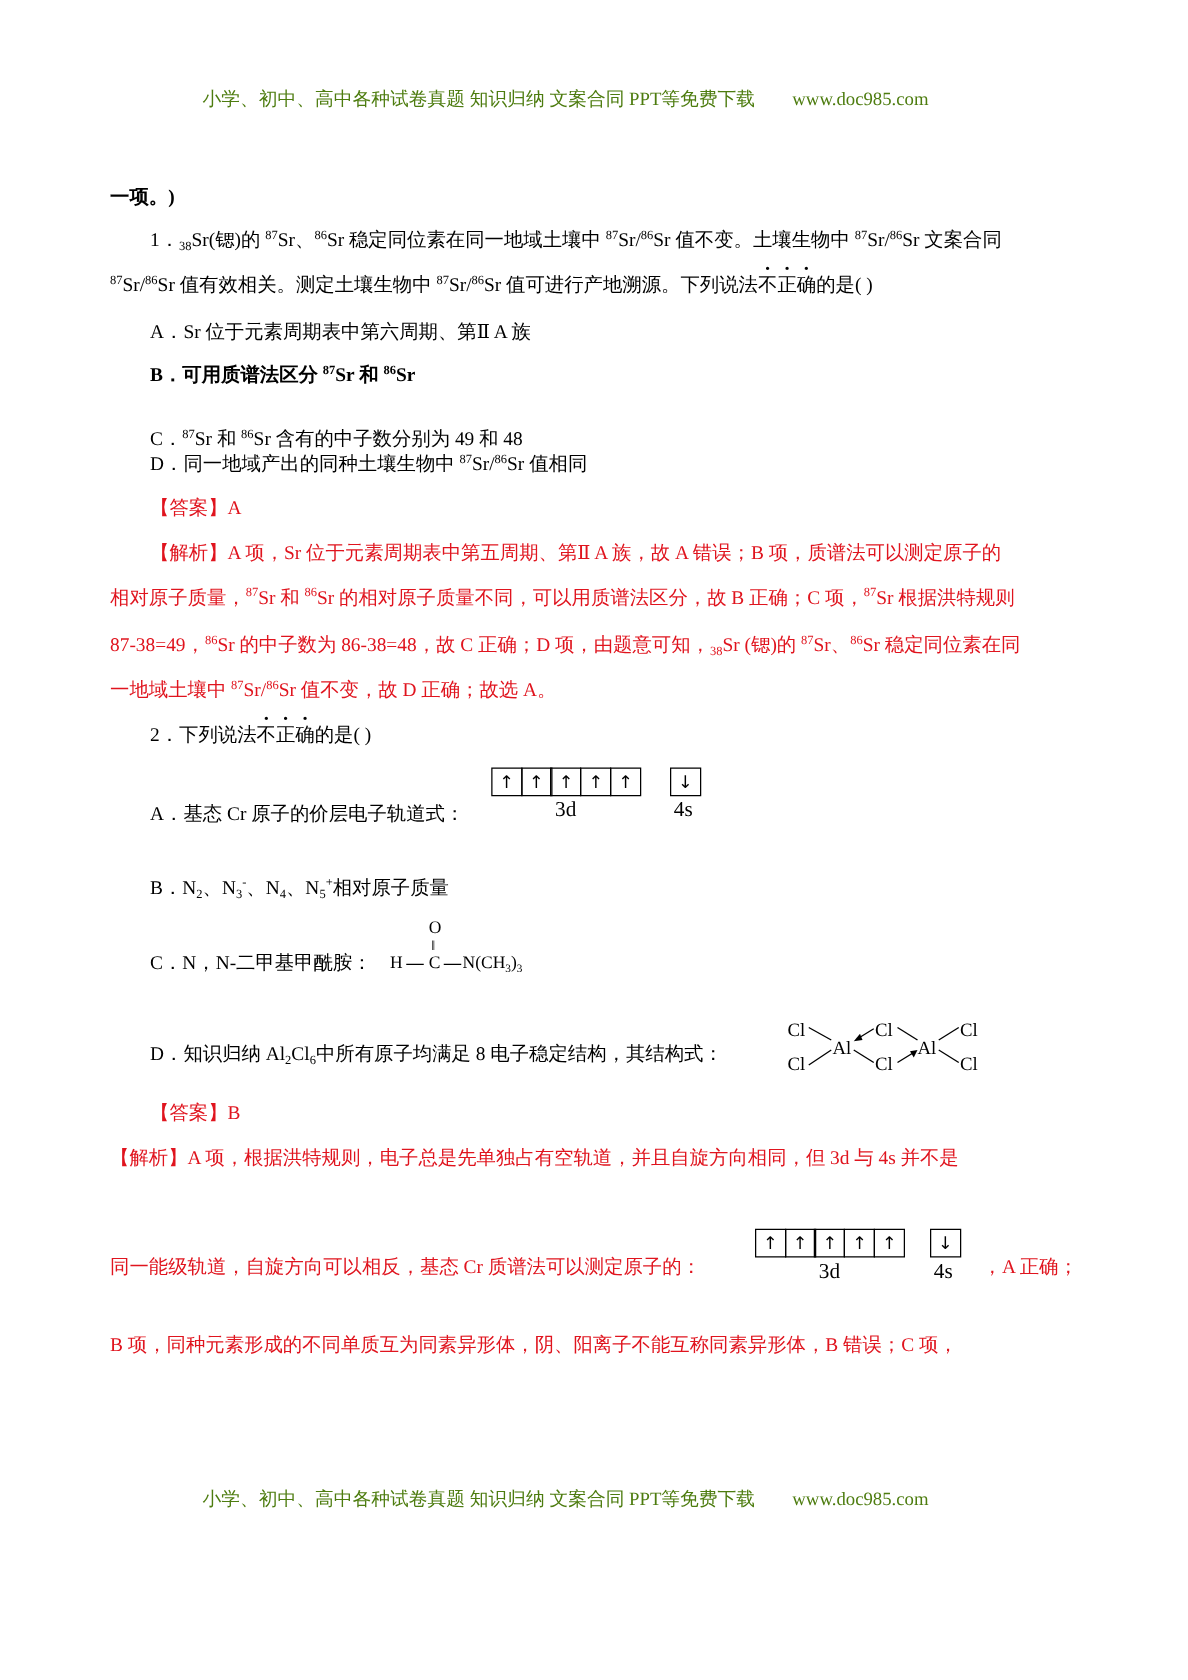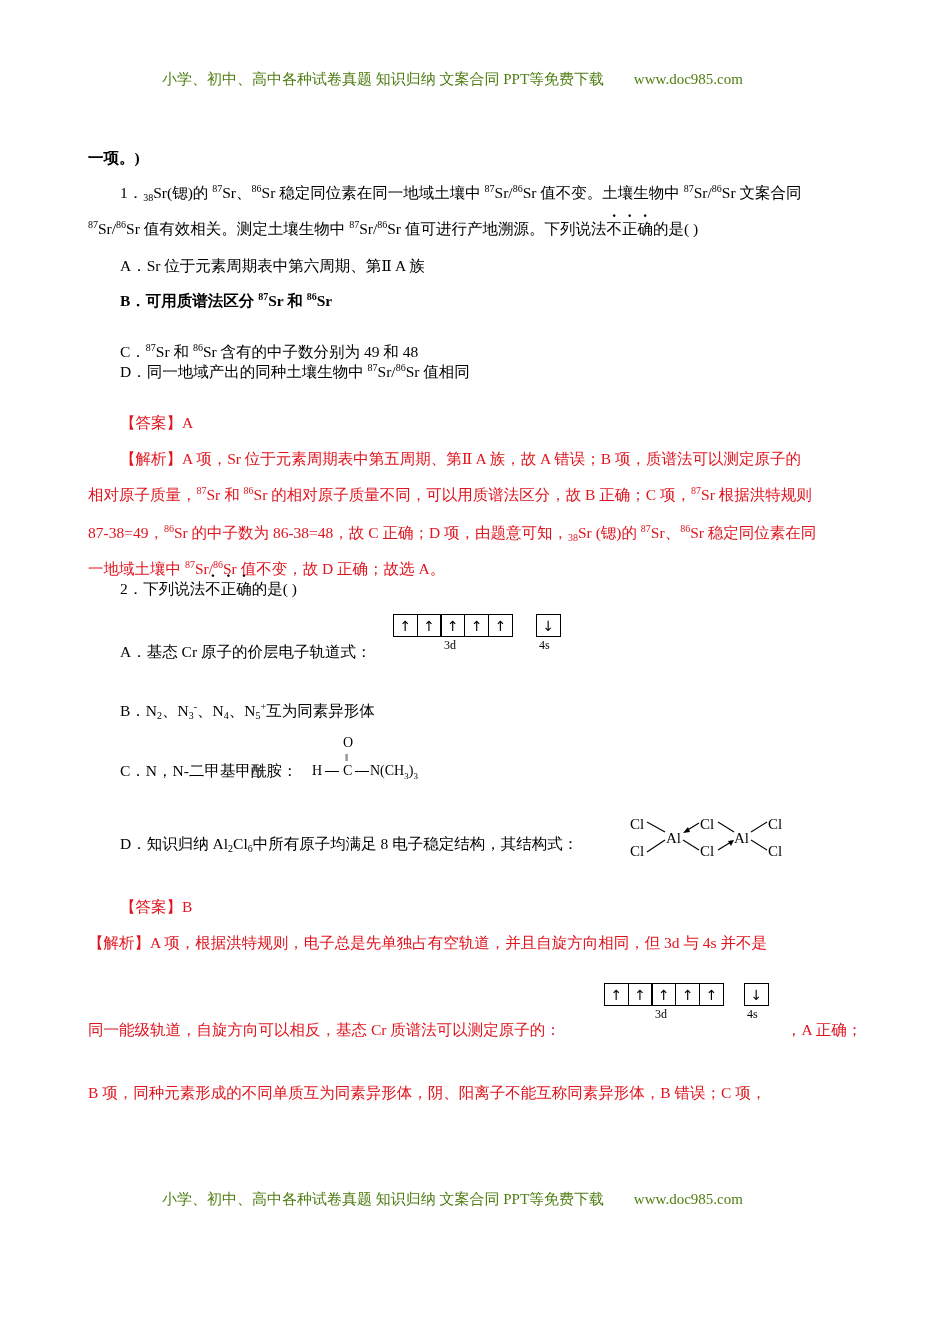--- a/index.html
+++ b/index.html
@@ -1,30 +1,30 @@
 <!DOCTYPE html>
 <html><head>
 <meta charset="utf-8">
 <style>
   html, body { margin: 0; padding: 0; background: #ffffff; }
   body { width: 950px; height: 1344px; position: relative; overflow: hidden;
          font-family: "Liberation Serif", "DejaVu Serif", serif; color: #000; }
   .abs { position: absolute; white-space: nowrap; }
   .hdr { font-size: 15px; color: #4d7c0f; }
   .q { font-size: 15.5px; line-height: 20px; }
-  .red { color: #e0141e; margin-top: 16px; }
+  .red { color: #e0141e; }
   .bold { font-weight: bold; }
   sup.iso { font-size: 10px; vertical-align: 6px; line-height: 0; }
   sub.sm { font-size: 10px; vertical-align: -3px; line-height: 0; }
   .dot { position: relative; display: inline-block; }
   .dot::before { content: "·"; position: absolute; top: -13px; left: 50%; transform: translateX(-50%); font-size: 16px; font-weight: bold; }
   .orb { position: absolute; }
   .orb .boxes { display: flex; }
   .orb .box { width: 23px; height: 21px; border: 1.2px solid #000; margin-left: -1.2px; display: flex; align-items: center; justify-content: center; font-size: 14px; font-family: "DejaVu Sans", sans-serif; }
-  .orb .lbl { position: absolute; font-size: 12px; top: 24px; }
+  .orb .lbl { position: absolute; font-size: 17px; top: 24px; }
 </style>
 </head>
 <body>
 
 <div class="abs hdr" style="left:162px; top:70px;">
   <span>小学、初中、高中各种试卷真题  知识归纳  文案合同  PPT等免费下载</span>
   <span style="margin-left:26px;">www.doc985.com</span>
 </div>
 
 <div class="abs q bold" style="left:88px; top:148px;">一项。)</div>
@@ -84,21 +84,21 @@
   <div class="lbl" style="left:50px;">3d</div>
 </div>
 <div class="orb" style="left:537px; top:614px;">
   <div class="boxes">
     <div class="box">↓</div>
   </div>
   <div class="lbl" style="left:2px;">4s</div>
 </div>
 
 <div class="abs q" style="left:120px; top:701px;">
-  <span>B．</span><span>N</span><sub class="sm">2</sub><span>、N</span><sub class="sm">3</sub><sup class="iso">-</sup><span>、N</span><sub class="sm">4</sub><span>、N</span><sub class="sm">5</sub><sup class="iso">+</sup><span>互为同素异形体</span>
+  <span>B．</span><span>N</span><sub class="sm">2</sub><span>、N</span><sub class="sm">3</sub><sup class="iso">-</sup><span>、N</span><sub class="sm">4</sub><span>、N</span><sub class="sm">5</sub><sup class="iso">+</sup><span>相对原子质量</span>
 </div>
 
 <div class="abs q" style="left:120px; top:761px;">
   <span>C．</span><span>N，N-二甲基甲酰胺：</span>
 </div>
 <div class="abs" style="left:312px; top:735px; font-size:14px;">
   <span class="abs" style="left:31px; top:0;">O</span>
   <span class="abs" style="left:33px; top:17px; font-size:11px; line-height:11px;">‖</span>
   <span class="abs" style="left:0; top:28px;">H</span>
   <span class="abs" style="left:13px; top:36px; width:14px; border-top:1.2px solid #000;"></span>

